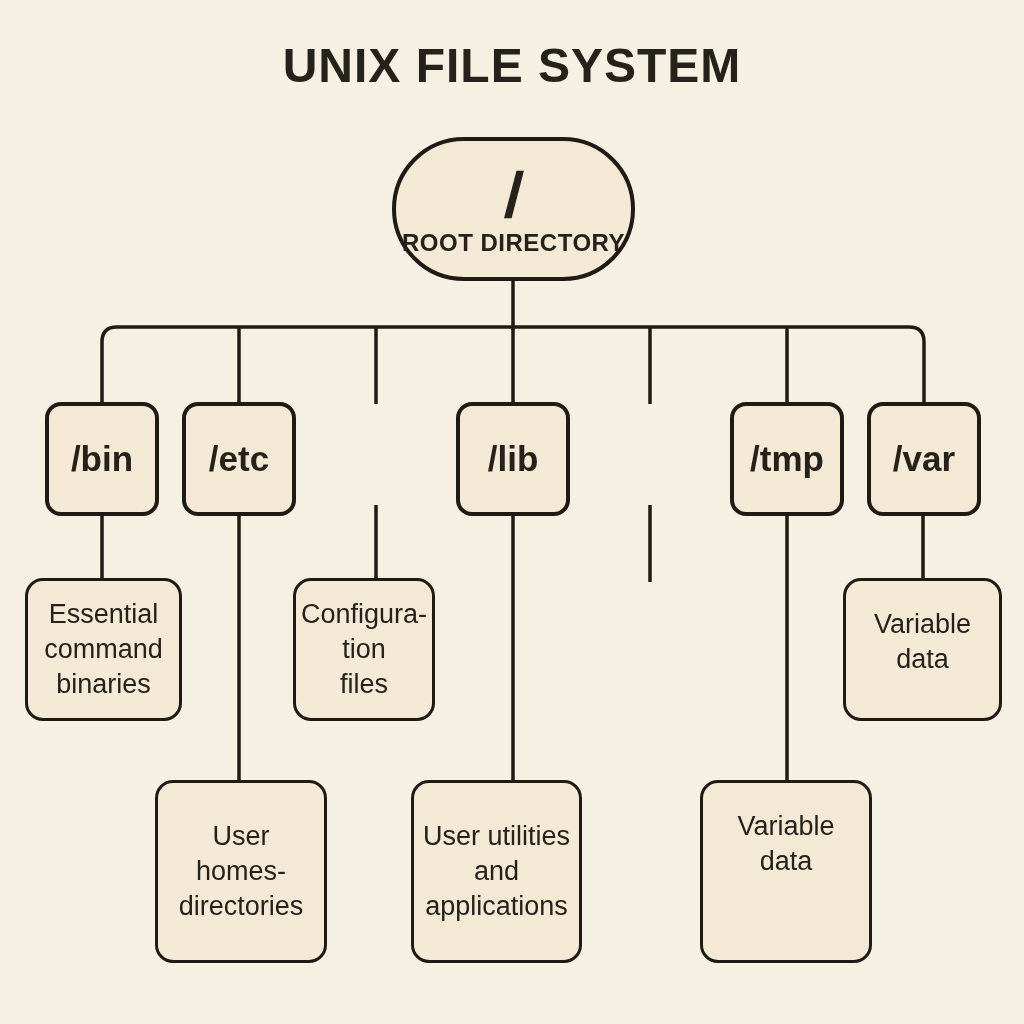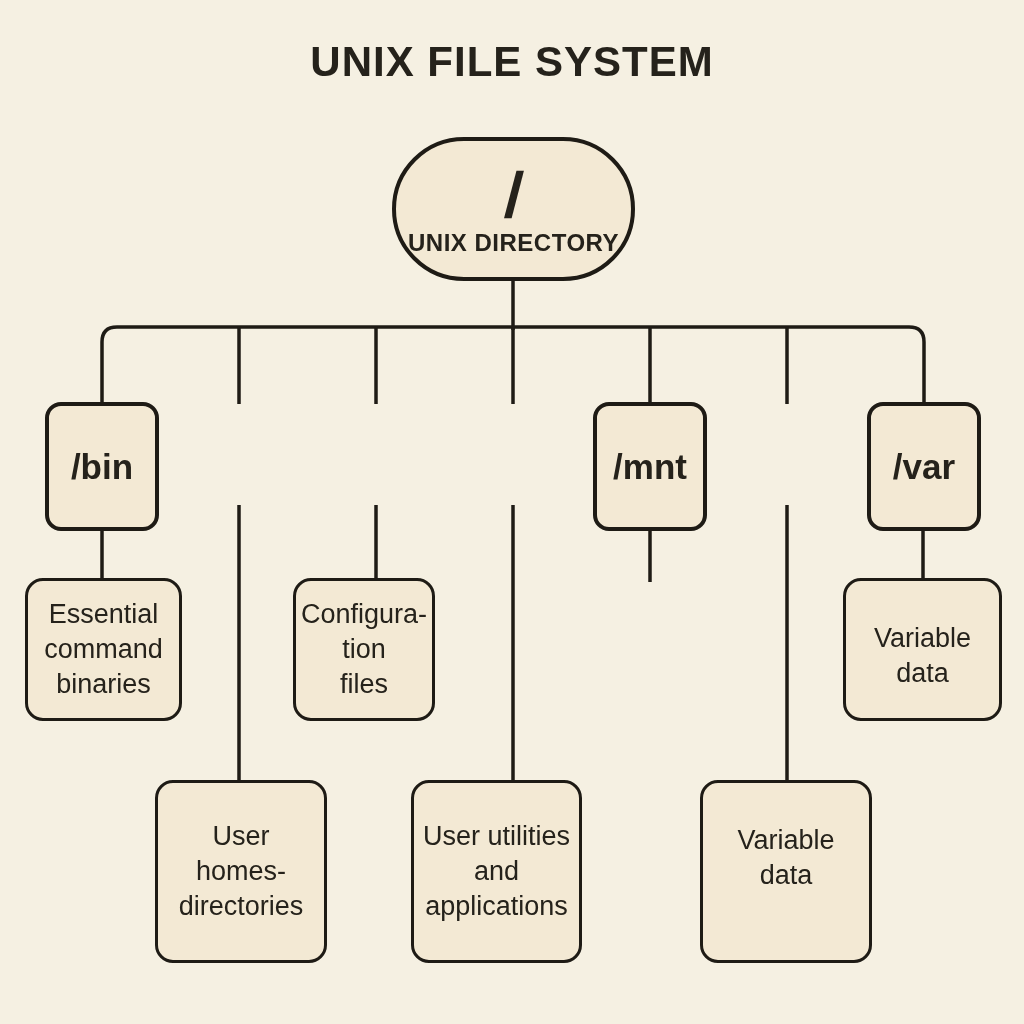--- a/index.html
+++ b/index.html
@@ -17,21 +17,21 @@
   .canvas{
     position:relative;
     width:1024px;height:1024px;
     background:var(--bg);
     overflow:hidden;
   }
   .title{
     position:absolute;
     left:0;top:38px;width:1024px;
     text-align:center;
-    font-size:42px;
+    font-size:48px;
     font-weight:700;
     letter-spacing:1px;
     color:var(--text);
   }
   .connectors{
     position:absolute;left:0;top:0;
   }
   .connectors path{
     stroke:var(--line);
     stroke-width:3.5;
@@ -58,21 +58,21 @@
   .root-label{
     font-size:24px;
     font-weight:700;
     letter-spacing:0.5px;
     margin-top:2px;
     white-space:nowrap;
   }
   .dir-node{
     position:absolute;
     top:402px;
-    width:114px;height:129px;
+    width:114px;height:114px;
     background:var(--fill);
     border:4px solid var(--line);
     border-radius:16px;
     box-sizing:border-box;
     display:flex;align-items:center;justify-content:center;
     font-size:35px;
     font-weight:700;
     white-space:nowrap;
   }
   .desc-node{
@@ -84,21 +84,21 @@
     display:flex;align-items:center;justify-content:center;
     text-align:center;
     font-size:27px;
     font-weight:400;
     line-height:1.3;
     white-space:pre-line;
     color:var(--text);
   }
   .desc-node.align-top{
     align-items:flex-start;
-    padding-top:40px;
+    padding-top:26px;
   }
   .row1{top:578px;height:143px;}
   .row2{top:780px;height:183px;}
 </style>
 </head>
 <body>
 
 <div class="canvas">
 
   <div class="title">UNIX FILE SYSTEM</div>
@@ -120,25 +120,27 @@
     <path d="M650,505 V582"></path>
     <path d="M923,505 V582"></path>
 
     <path d="M239,505 V784"></path>
     <path d="M513,505 V784"></path>
     <path d="M787,505 V784"></path>
   </svg>
 
   <div class="root-node">
     <div class="root-slash">/</div>
-    <div class="root-label">UNIX DIRECTORY</div>
+    <div class="root-label">ROOT DIRECTORY</div>
   </div>
 
   <div class="dir-node" style="left:45px">/bin</div>
-  <div class="dir-node" style="left:593px">/mnt</div>
+  <div class="dir-node" style="left:182px">/etc</div>
+  <div class="dir-node" style="left:456px">/lib</div>
+  <div class="dir-node" style="left:730px">/tmp</div>
   <div class="dir-node" style="left:867px">/var</div>
 
   <div class="desc-node row1" style="left:25px;width:157px">Essential
 command
 binaries</div>
   <div class="desc-node row1" style="left:293px;width:142px">Configura-
 tion
 files</div>
   <div class="desc-node row1 align-top" style="left:843px;width:159px">Variable
 data</div>

